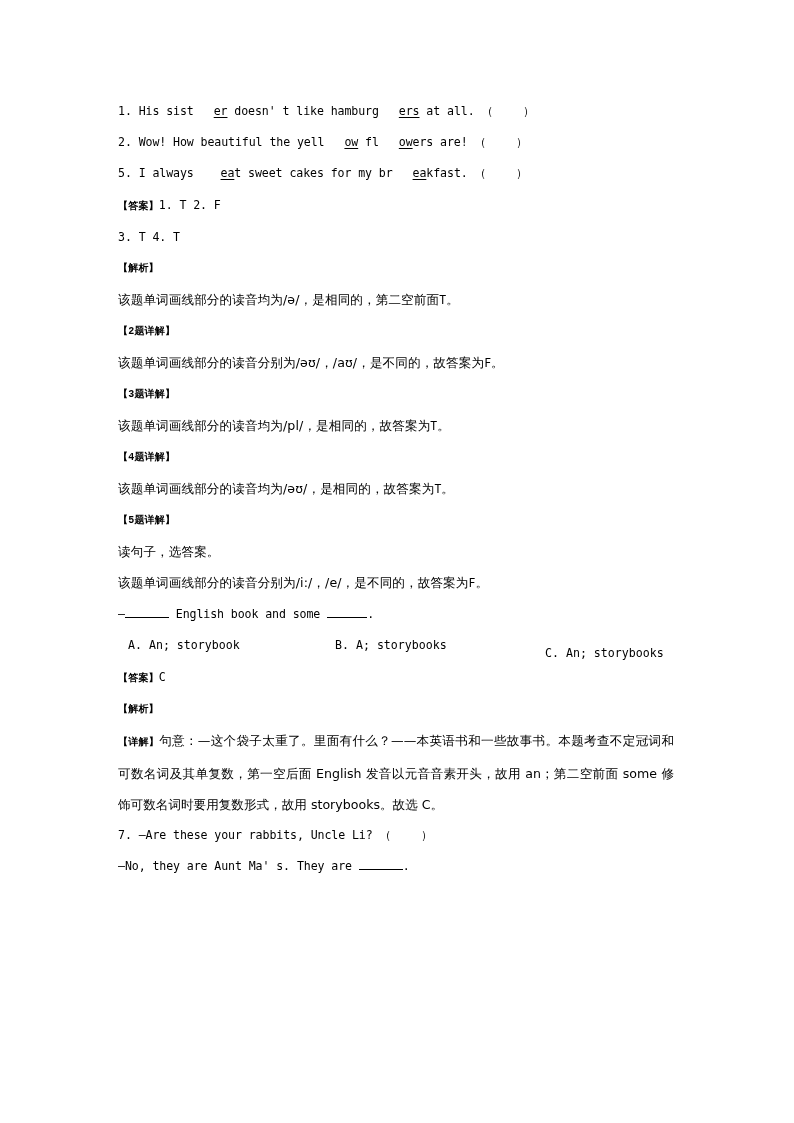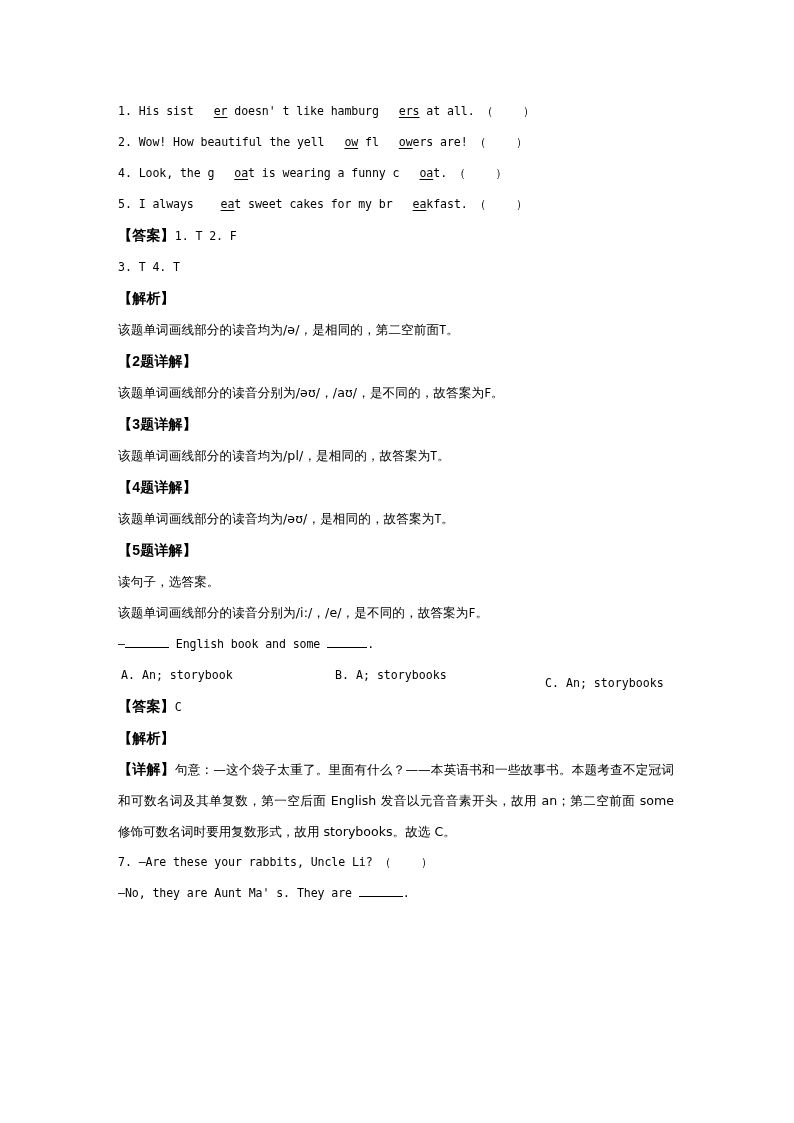--- a/index.html
+++ b/index.html
@@ -44,22 +44,22 @@
   .cn {
     font-family: "DejaVu Sans", "Liberation Sans", sans-serif;
     font-size: 12.6px;
     letter-spacing: 0.1px;
   }
   .cn .en, .en-inline {
     font-family: "DejaVu Sans Mono", "Liberation Mono", monospace;
     font-size: 11.4px;
   }
   .bracket-head {
-    font-family: Liberation Sans, sans-serif;
-    font-size: 14px;
+    font-family: Liberation Mono, monospace;
+    font-size: 10px;
     font-weight: bold;
   }
   u, .ul {
     text-decoration: underline;
     text-underline-offset: 1.5px;
     padding-left: 20px;
   }
   .blank {
     display: inline-block;
     border-bottom: 1px solid #000;
@@ -86,21 +86,21 @@
     height: 31px;
     line-height: 31px;
   }
   .opt {
     position: absolute;
     top: 0;
     font-family: "DejaVu Sans Mono", "Liberation Mono", monospace;
     font-size: 11.6px;
     white-space: nowrap;
   }
-  .opt-a { left: 3px; }
+  .opt-a { left: 10px; }
   .opt-b { left: 217px; }
   .opt-c { left: 427px; margin-top: 8px; }
 </style>
 </head>
 <body>
 
 <div class="page">
   <div class="content">
 
     <div class="line en">
@@ -109,25 +109,20 @@
       <span>（</span><span class="paren-gap"></span><span>）</span>
     </div>
 
     <div class="line en">
       <span>2.</span>
       <span>Wow! How beautiful the yell</span><u>ow</u><span> fl</span><u>ow</u><span>ers are!</span>
       <span>（</span><span class="paren-gap"></span><span>）</span>
     </div>
 
 
-    <div class="line en">
-      <span>4.</span>
-      <span>Look, the g</span><u>oa</u><span>t is wearing a funny c</span><u>oa</u><span>t.</span>
-      <span>（</span><span class="paren-gap"></span><span>）</span>
-    </div>
 
     <div class="line en">
       <span>5.</span>
       <span>I always </span><u>ea</u><span>t sweet cakes for my br</span><u>ea</u><span>kfast.</span>
       <span>（</span><span class="paren-gap"></span><span>）</span>
     </div>
 
     <div class="line">
       <span class="bracket-head">【答案】</span><span class="en">1. T    2. F</span>
     </div>

